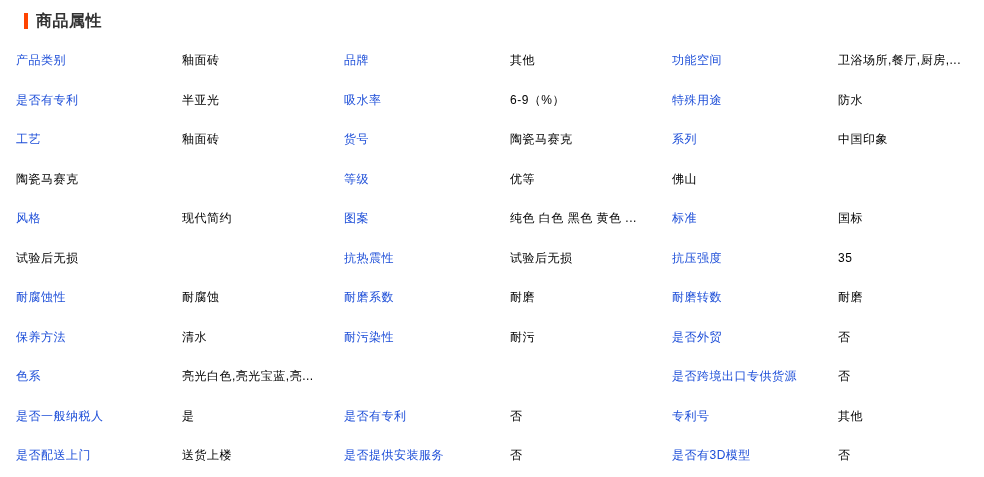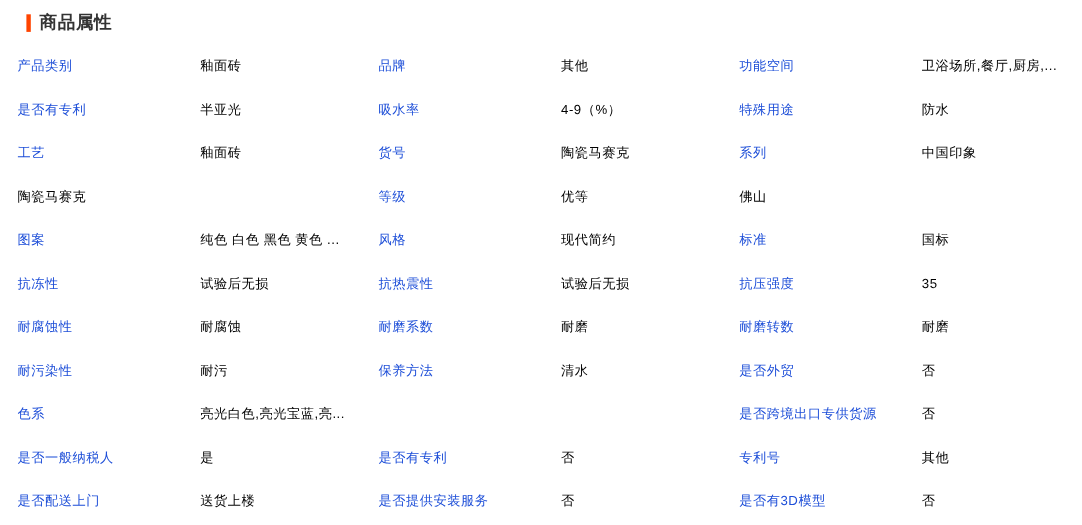--- a/index.html
+++ b/index.html
@@ -90,21 +90,21 @@
     <span class="attr-value">卫浴场所,餐厅,厨房,...</span>
   </div>
 
   <div class="attr-cell">
     <span class="attr-label">是否有专利</span>
     <span class="attr-value">半亚光</span>
   </div>
 
   <div class="attr-cell">
     <span class="attr-label">吸水率</span>
-    <span class="attr-value">4-9（%）</span>
+    <span class="attr-value">6-9（%）</span>
   </div>
 
   <div class="attr-cell">
     <span class="attr-label">特殊用途</span>
     <span class="attr-value">防水</span>
   </div>
 
   <div class="attr-cell">
     <span class="attr-label">工艺</span>
     <span class="attr-value">釉面砖</span>
@@ -127,36 +127,35 @@
   <div class="attr-cell">
     <span class="attr-label">等级</span>
     <span class="attr-value">优等</span>
   </div>
 
   <div class="attr-cell">
     <span class="attr-value">佛山</span>
   </div>
 
   <div class="attr-cell">
+    <span class="attr-label">风格</span>
+    <span class="attr-value">现代简约</span>
+  </div>
+
+  <div class="attr-cell">
     <span class="attr-label">图案</span>
     <span class="attr-value">纯色 白色 黑色 黄色 ...</span>
   </div>
 
   <div class="attr-cell">
-    <span class="attr-label">风格</span>
-    <span class="attr-value">现代简约</span>
-  </div>
-
-  <div class="attr-cell">
     <span class="attr-label">标准</span>
     <span class="attr-value">国标</span>
   </div>
 
   <div class="attr-cell">
-    <span class="attr-label">抗冻性</span>
     <span class="attr-value">试验后无损</span>
   </div>
 
   <div class="attr-cell">
     <span class="attr-label">抗热震性</span>
     <span class="attr-value">试验后无损</span>
   </div>
 
   <div class="attr-cell">
     <span class="attr-label">抗压强度</span>
@@ -172,30 +171,30 @@
     <span class="attr-label">耐磨系数</span>
     <span class="attr-value">耐磨</span>
   </div>
 
   <div class="attr-cell">
     <span class="attr-label">耐磨转数</span>
     <span class="attr-value">耐磨</span>
   </div>
 
   <div class="attr-cell">
+    <span class="attr-label">保养方法</span>
+    <span class="attr-value">清水</span>
+  </div>
+
+  <div class="attr-cell">
     <span class="attr-label">耐污染性</span>
     <span class="attr-value">耐污</span>
   </div>
 
   <div class="attr-cell">
-    <span class="attr-label">保养方法</span>
-    <span class="attr-value">清水</span>
-  </div>
-
-  <div class="attr-cell">
     <span class="attr-label">是否外贸</span>
     <span class="attr-value">否</span>
   </div>
 
   <div class="attr-cell">
     <span class="attr-label">色系</span>
     <span class="attr-value">亮光白色,亮光宝蓝,亮...</span>
   </div>
 
   <div class="attr-cell">

